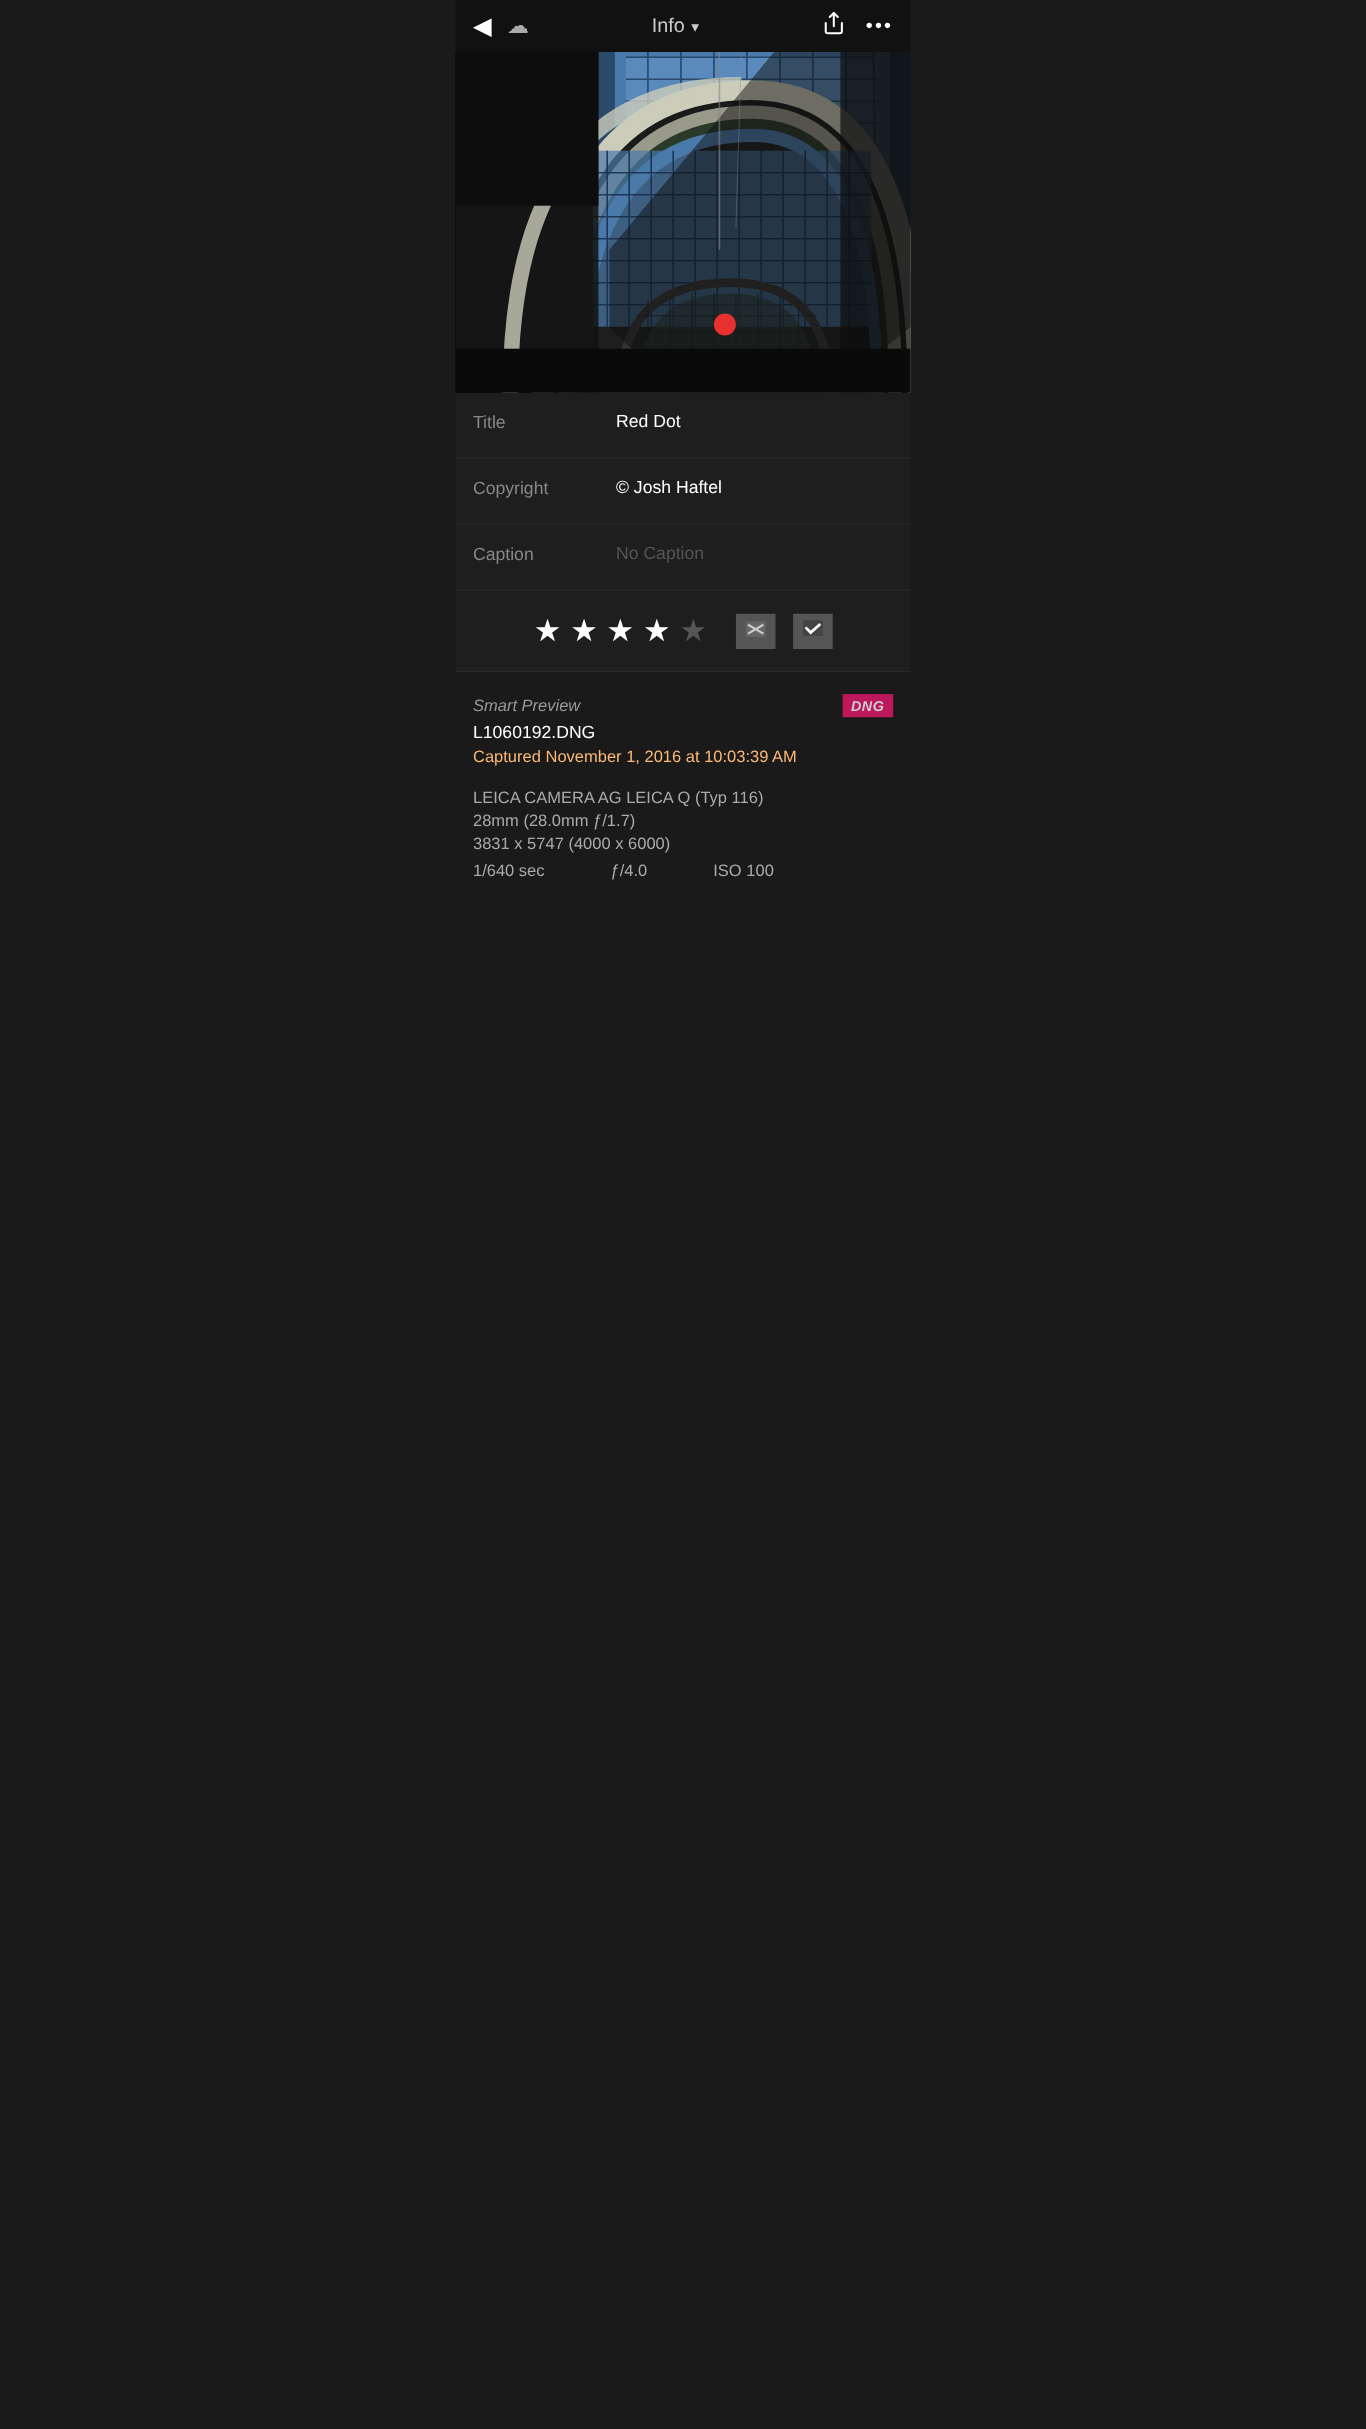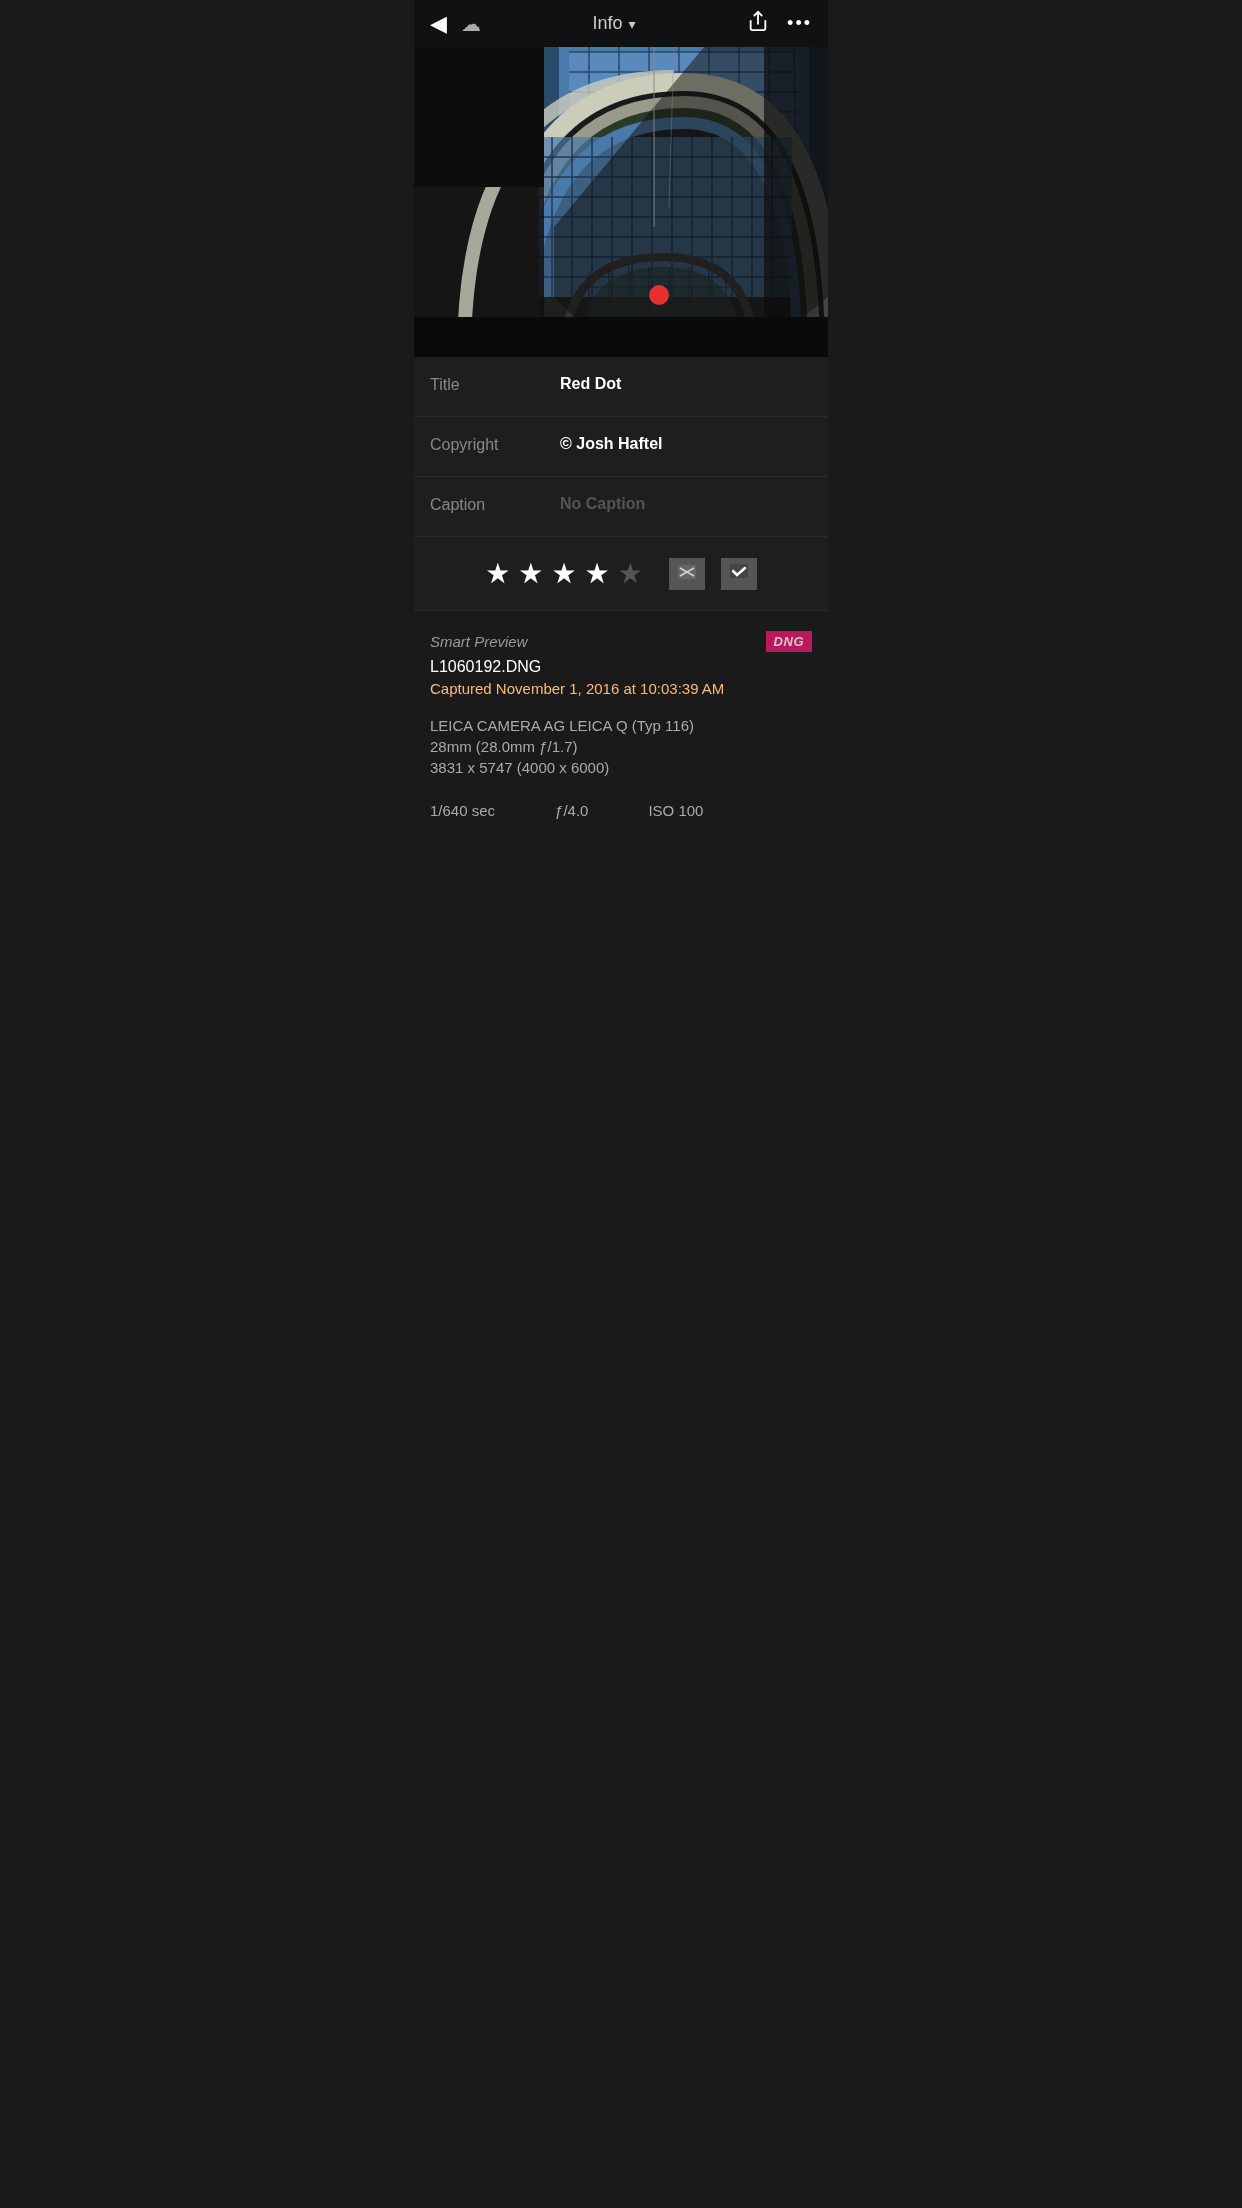--- a/index.html
+++ b/index.html
@@ -104,21 +104,21 @@
       min-width: 130px;
       font-size: 16px;
       color: #888888;
       font-weight: 400;
       padding-top: 1px;
     }
     .info-value {
       flex: 1;
       font-size: 16px;
       color: #ffffff;
-      font-weight: 700;
+      font-weight: 400;
     }
     .info-value.placeholder {
       color: #555555;
     }
 
     
     .rating-section {
       display: flex;
       align-items: center;
       justify-content: center;
@@ -202,21 +202,21 @@
       margin-bottom: 4px;
     }
     .meta-focal {
       font-size: 15px;
       color: #aaaaaa;
       margin-bottom: 4px;
     }
     .meta-dims {
       font-size: 15px;
       color: #aaaaaa;
-      margin-bottom: 26px;
+      margin-bottom: 7px;
     }
     .meta-exposure-row {
       display: flex;
       align-items: center;
       gap: 60px;
       font-size: 15px;
       color: #aaaaaa;
     }
     .meta-exp-item {
       font-size: 15px;

